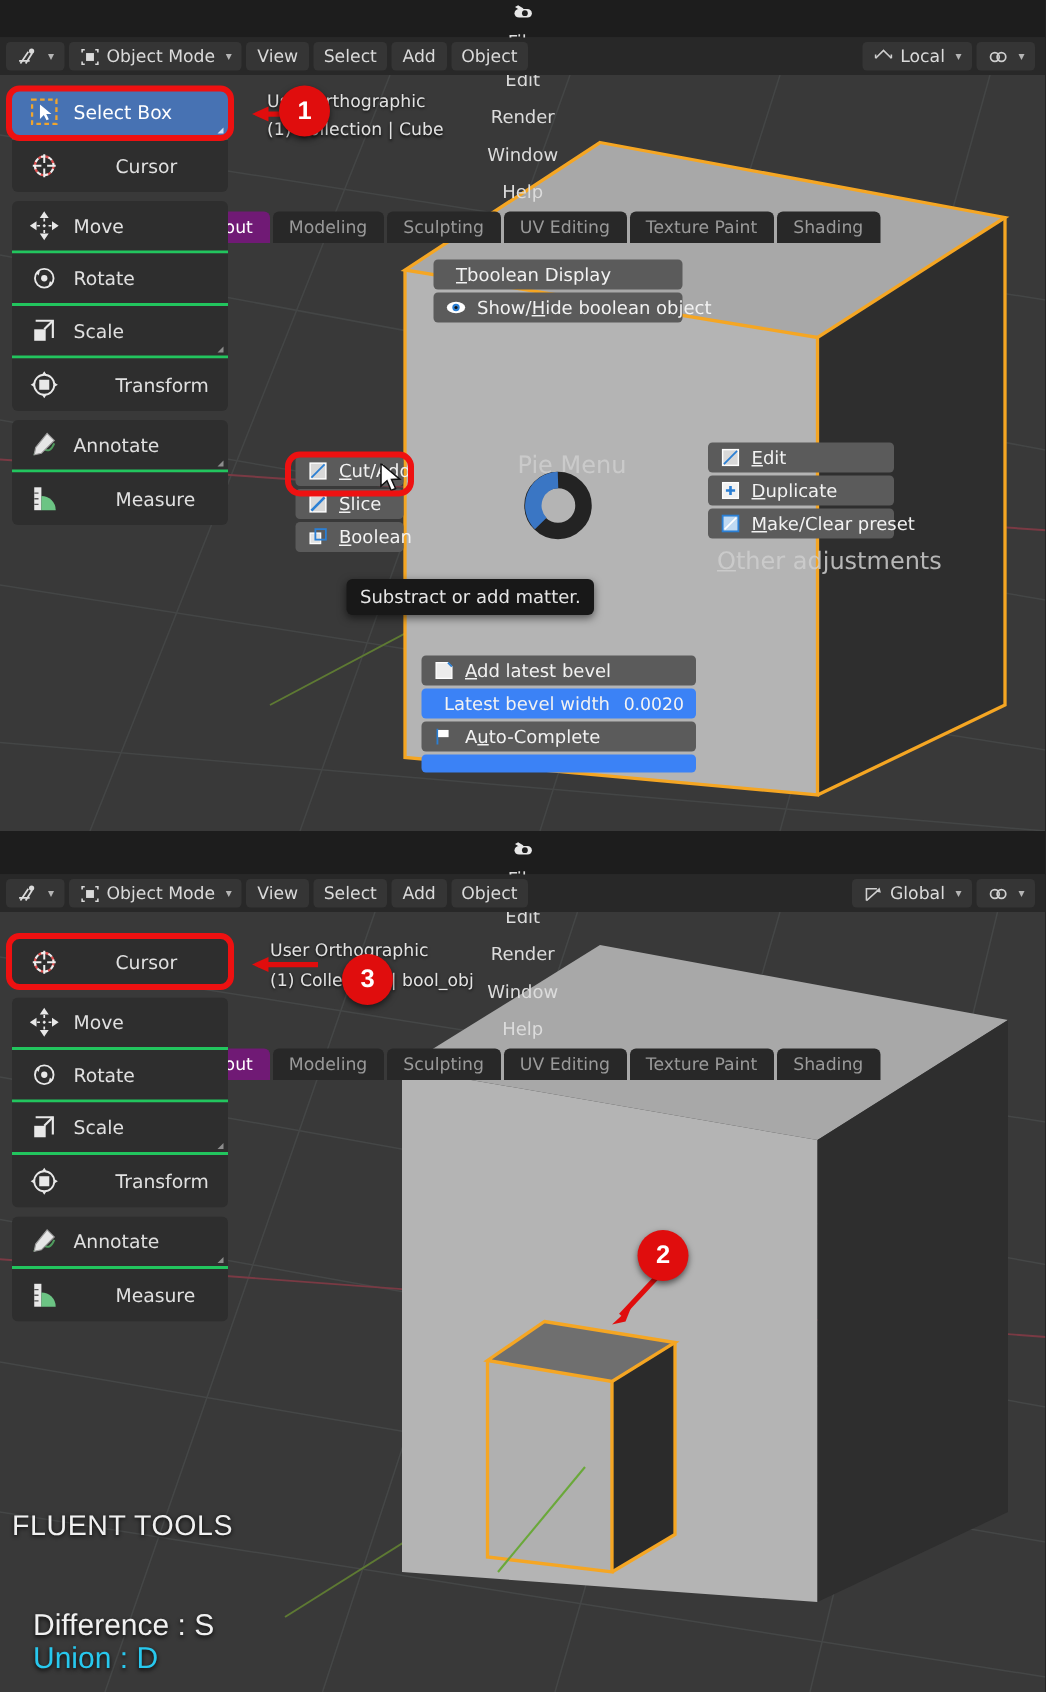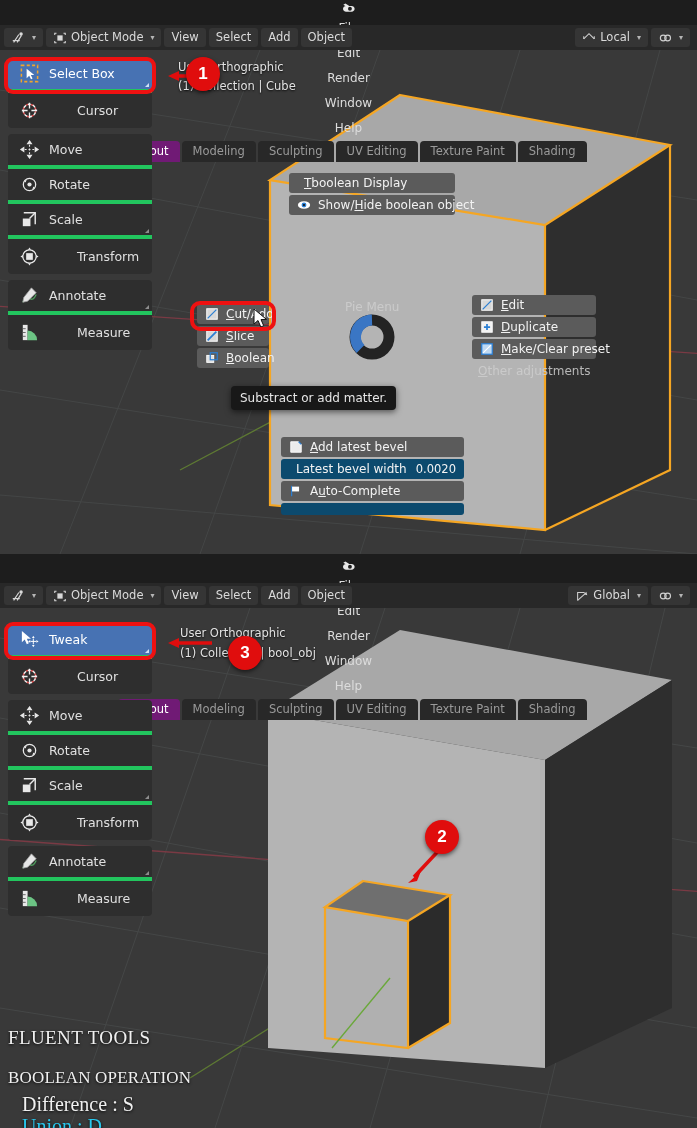--- a/index.html
+++ b/index.html
@@ -45,21 +45,21 @@
   .spacer { flex:1 1 auto; }
   .mini-ico { width:14px; height:14px; display:inline-block; }
   .mini-ico svg { width:14px; height:14px; display:block; }
 
   
   .toolbar { position:absolute; left:8px; width:144px; }
   .tgroup { margin-bottom:6px; border-radius:4px; overflow:hidden; }
   .tool {
     height:35px; display:flex; align-items:center; gap:9px;
     background:#2e2e2e; color:#e0e0e0; font-size:12.5px; padding-left:10px;
-    border-bottom:4px solid #22c55e; position:relative;
+    border-bottom:2px solid #22c55e; position:relative;
   }
   .tool:last-child { border-bottom:none;gap:37px; }
   .tool.active { background:#4772b3; color:#ffffff; }
   .tool .corner {
     position:absolute; right:3px; bottom:2px; width:0; height:0;
     border-left:4px solid transparent; border-bottom:4px solid #8d8d8d;
   }
   .tool.active .corner { border-bottom-color:#cfe0f7; }
   .ticon { width:22px; height:22px; flex:0 0 22px; display:flex; align-items:center; justify-content:center; }
   .ticon svg { width:21px; height:21px; }
@@ -67,26 +67,26 @@
   
   .vp-text { position:absolute; color:#e2e2e2; font-size:11.5px; text-shadow:0 1px 2px rgba(0,0,0,.85); }
 
   
   .fmenu { position:absolute; display:flex; flex-direction:column; gap:2px; }
   .frow {
     height:20px; display:flex; align-items:center; gap:7px;
     background:#5b5b5b; border-radius:3px; padding:0 8px;
     font-size:12px; color:#f2f2f2; white-space:nowrap;
   }
-  .frow.dark { background:#0c4a6e; }
+  .frow.dark { background:#3b82f6; }
   .frow .fi { width:14px; height:14px; flex:0 0 14px; display:flex; align-items:center; justify-content:center; }
   .frow .fi svg { width:14px; height:14px; display:block; }
   .frow .val { margin-left:auto; font-size:11.5px; color:#f4f4f4; }
   .ulc { text-decoration:underline; text-decoration-thickness:1px; text-underline-offset:1px; }
-  .ghost-label { position:absolute; color:#cfcfcf; font-size:12px; opacity:.85; }
+  .ghost-label { position:absolute; color:#cfcfcf; font-size:16px; opacity:.85; }
 
   
   .tooltip {
     position:absolute; background:#181818; border-radius:4px;
     padding:5px 9px; font-size:12px; color:#e6e6e6; box-shadow:0 2px 6px rgba(0,0,0,.55);
     white-space:nowrap;
     margin-top:48px;
   }
 
   
@@ -95,21 +95,21 @@
   }
   .badge {
     position:absolute; width:34px; height:34px; border-radius:50%;
     background:#e00d0d; color:#fff; font-size:17px; font-weight:bold;
     display:flex; align-items:center; justify-content:center;
     box-shadow:0 2px 4px rgba(0,0,0,.55); font-family:"Liberation Sans", sans-serif;
   }
 
   
   .info { position:absolute; left:8px; color:#f0f0f0; text-shadow:0 1px 3px rgba(0,0,0,.9);
-          font-family:Liberation Serif, serif;margin-top:20px; }
+          font-family:Liberation Sans, sans-serif; }
   .info.t1 { font-size:19px; letter-spacing:.4px; }
   .info.t2 { font-size:17px; letter-spacing:.2px; }
   .info.t3 { font-size:20px; }
   .info.cyan { color:#28c8ee; }
 
   .cursorarrow { position:absolute; width:16px; height:20px; }
 </style>
 </head>
 <body>
 
@@ -573,36 +573,20 @@
       </span>
         <span class="chev">▾</span>
     </div>
   </div>
 
   <div class="vp-text" style="left:180px; top:68px;">User Orthographic</div>
   <div class="vp-text" style="left:180px; top:88px;">(1) Collection | bool_obj</div>
 
   <div class="toolbar" style="top:66px;">
     <div class="tgroup">
-      <div class="tool active">
-        <span class="ticon">
-          <svg viewBox="0 0 22 22">
-            <path d="M3 2 L3 14 L6 11 L8.2 16 L10.3 15 L8.2 10.3 L12.5 10.2 Z" fill="#ffffff"></path>
-            <g fill="#ffffff">
-                <path d="M15 7 L16.4 9.3 L13.6 9.3 Z"></path>
-                <path d="M15 19 L16.4 16.7 L13.6 16.7 Z"></path>
-            <path d="M9.5 13 L11.8 14.4 L11.8 11.6 Z"></path>
-                <path d="M20.5 13 L18.2 14.4 L18.2 11.6 Z"></path>
-              </g>
-            <path d="M15 10 L15 16 M12 13 L18 13" stroke="#ffffff" stroke-width="1"></path>
-            </svg>
-        </span>
-        <span>Tweak</span>
-        <span class="corner"></span>
-      </div>
       <div class="tool">
         <span class="ticon">
           <svg viewBox="0 0 22 22">
             <circle cx="11" cy="11" r="6.5" fill="none" stroke="#e05353" stroke-width="1.6" stroke-dasharray="3 2.2"></circle>
             <circle cx="11" cy="11" r="6.5" fill="none" stroke="#f0f0f0" stroke-width="1.5" stroke-dasharray="3 2.2" stroke-dashoffset="3"></circle>
             <path d="M11 3 L11 9 M11 13 L11 19 M3 11 L9 11 M13 11 L19 11" stroke="#f0f0f0" stroke-width="1.4"></path>
           </svg>
         </span>
         <span>Cursor</span>
       </div>
@@ -688,17 +672,16 @@
   </svg>
   <div class="badge" style="left:228px; top:78px;">3</div>
 
   <svg style="position:absolute; left:390px; top:275px;" width="70" height="60">
     <path d="M52 14 L24 44" stroke="#e00d0d" stroke-width="3.5"></path>
     <path d="M18 50 L31 38 L27 48 Z" fill="#e00d0d"></path>
   </svg>
   <div class="badge" style="left:425px; top:262px;">2</div>
 
   <div class="info t1" style="top:449px;">FLUENT TOOLS</div>
-  <div class="info t2" style="top:490px;">BOOLEAN OPERATION</div>
   <div class="info t3" style="top:515px; left:22px;">Difference : S</div>
   <div class="info t3 cyan" style="top:537px; left:22px;">Union : D</div>
 
 </div>
 
 </body></html>

